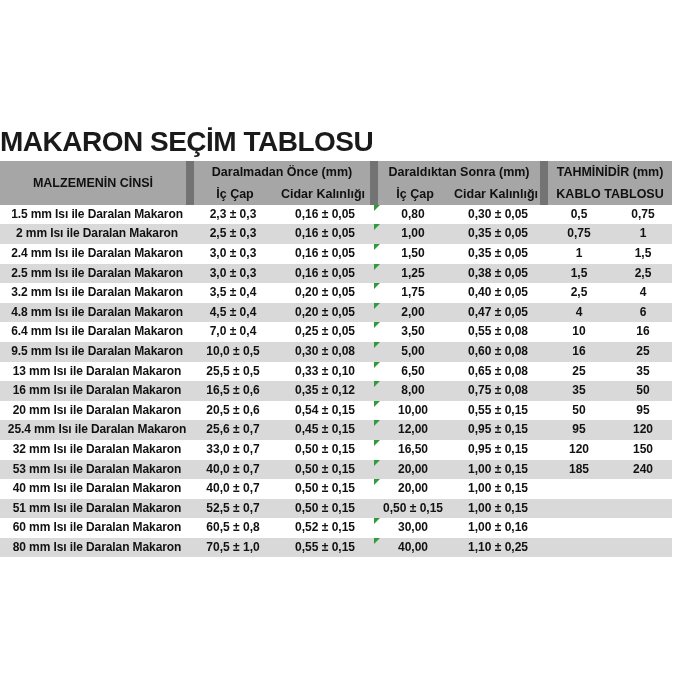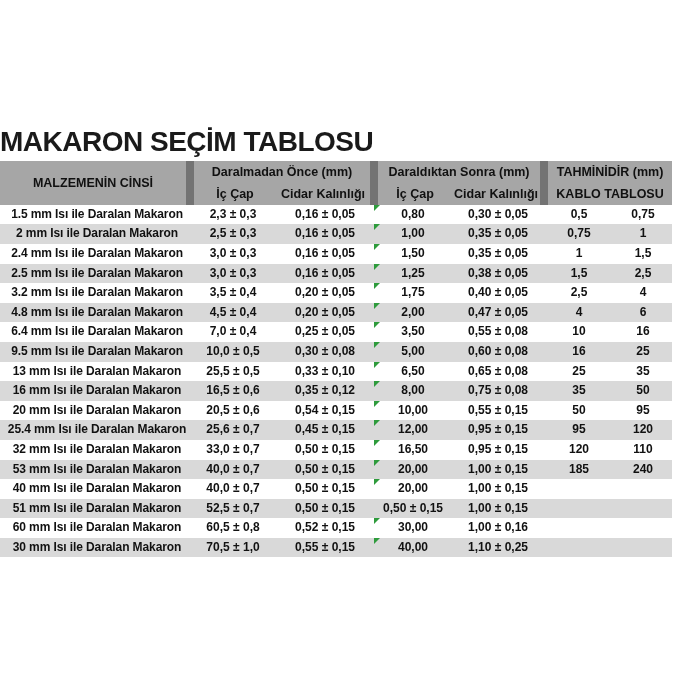--- a/index.html
+++ b/index.html
@@ -205,21 +205,21 @@
         <td>95</td>
         <td>120</td>
       </tr>
       <tr>
         <td class="material">32 mm Isı ile Daralan Makaron</td>
         <td>33,0 ± 0,7</td>
         <td>0,50 ± 0,15</td>
         <td>16,50<span class="tri"></span></td>
         <td>0,95 ± 0,15</td>
         <td>120</td>
-        <td>110</td>
+        <td>150</td>
       </tr>
       <tr class="stripe">
         <td class="material">53 mm Isı ile Daralan Makaron</td>
         <td>40,0 ± 0,7</td>
         <td>0,50 ± 0,15</td>
         <td>20,00<span class="tri"></span></td>
         <td>1,00 ± 0,15</td>
         <td>185</td>
         <td>240</td>
       </tr>
@@ -244,21 +244,21 @@
       <tr>
         <td class="material">60 mm Isı ile Daralan Makaron</td>
         <td>60,5 ± 0,8</td>
         <td>0,52 ± 0,15</td>
         <td>30,00<span class="tri"></span></td>
         <td>1,00 ± 0,16</td>
         <td></td>
         <td></td>
       </tr>
       <tr class="stripe">
-        <td class="material">30 mm Isı ile Daralan Makaron</td>
+        <td class="material">80 mm Isı ile Daralan Makaron</td>
         <td>70,5 ± 1,0</td>
         <td>0,55 ± 0,15</td>
         <td>40,00<span class="tri"></span></td>
         <td>1,10 ± 0,25</td>
         <td></td>
         <td></td>
       </tr>
     </tbody>
 </table>
 

